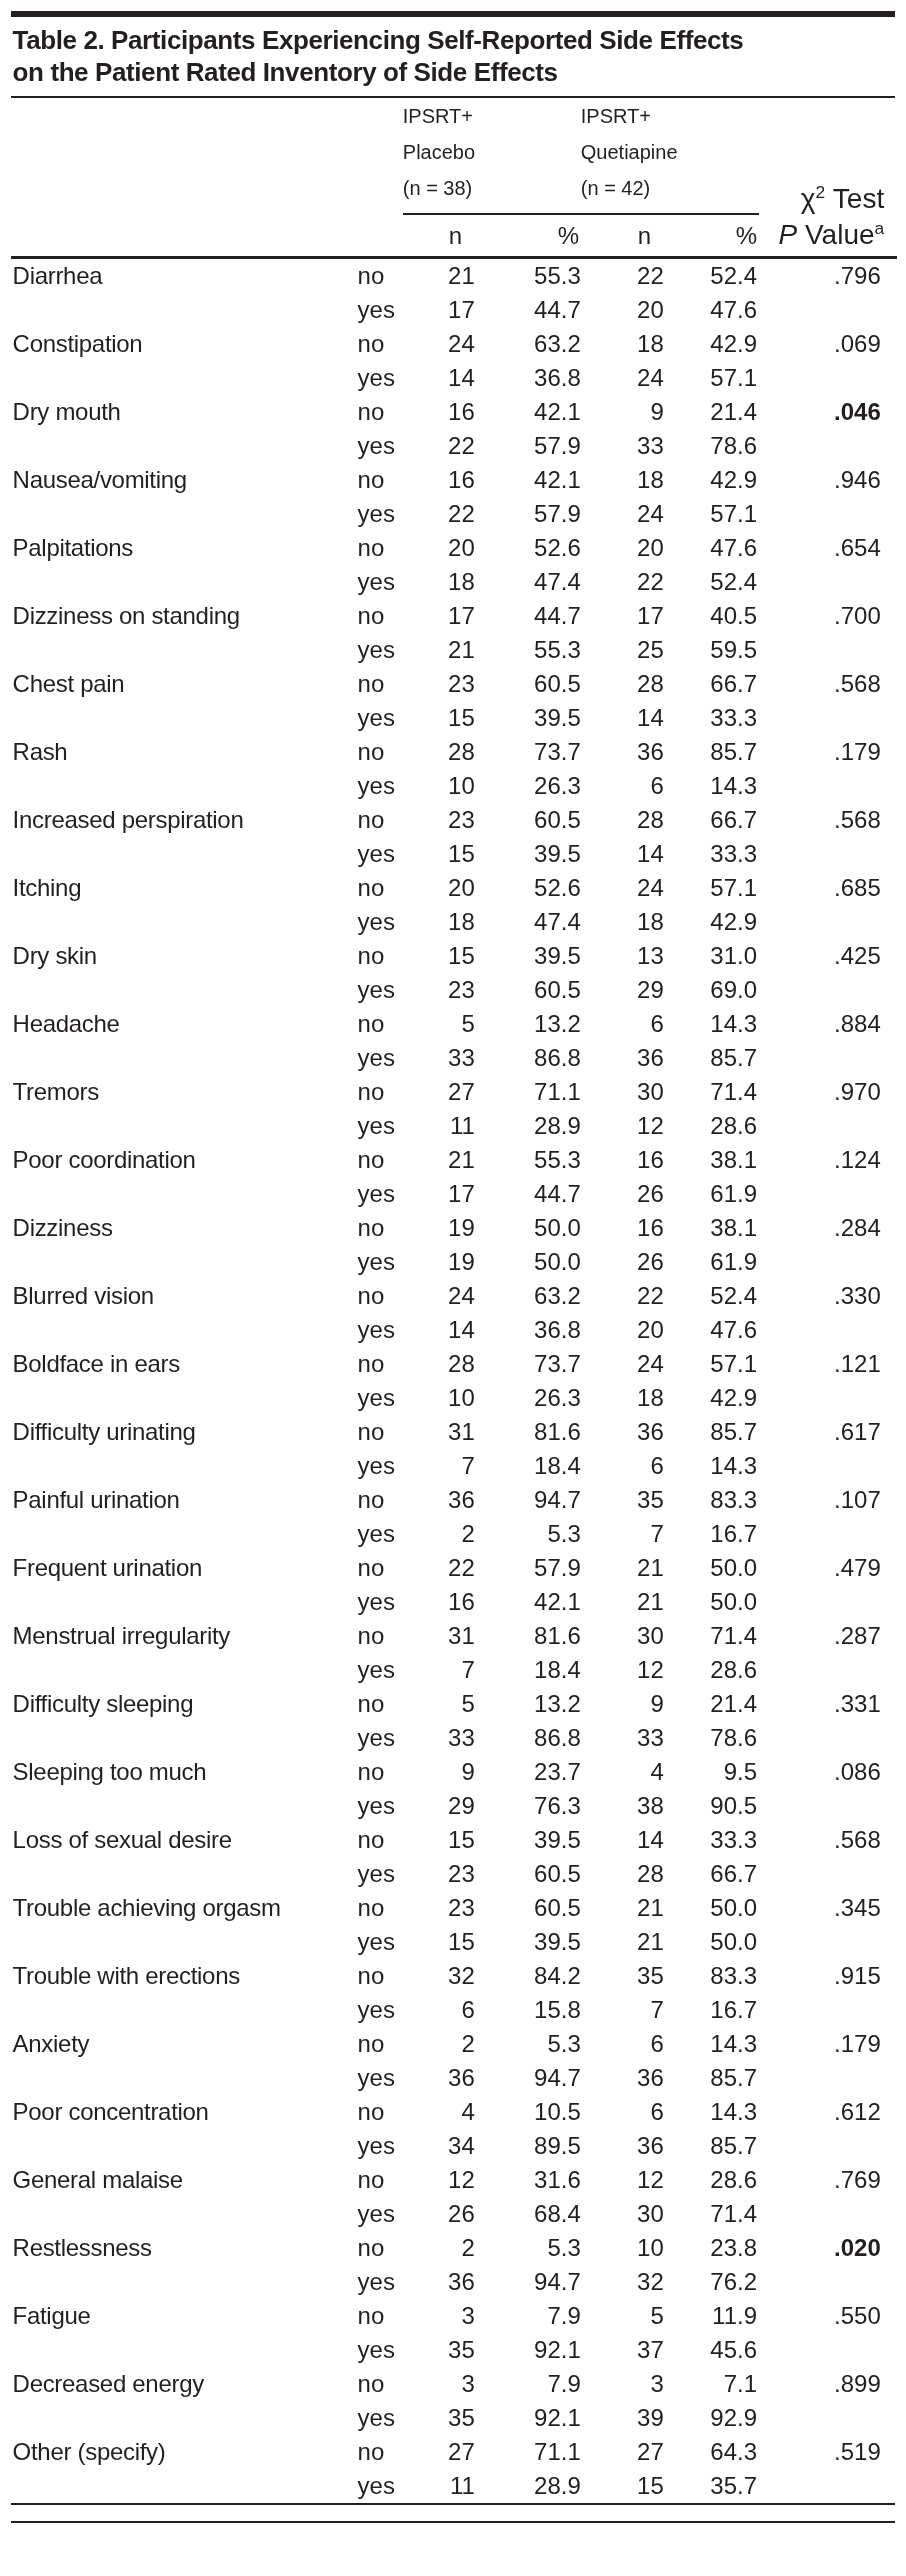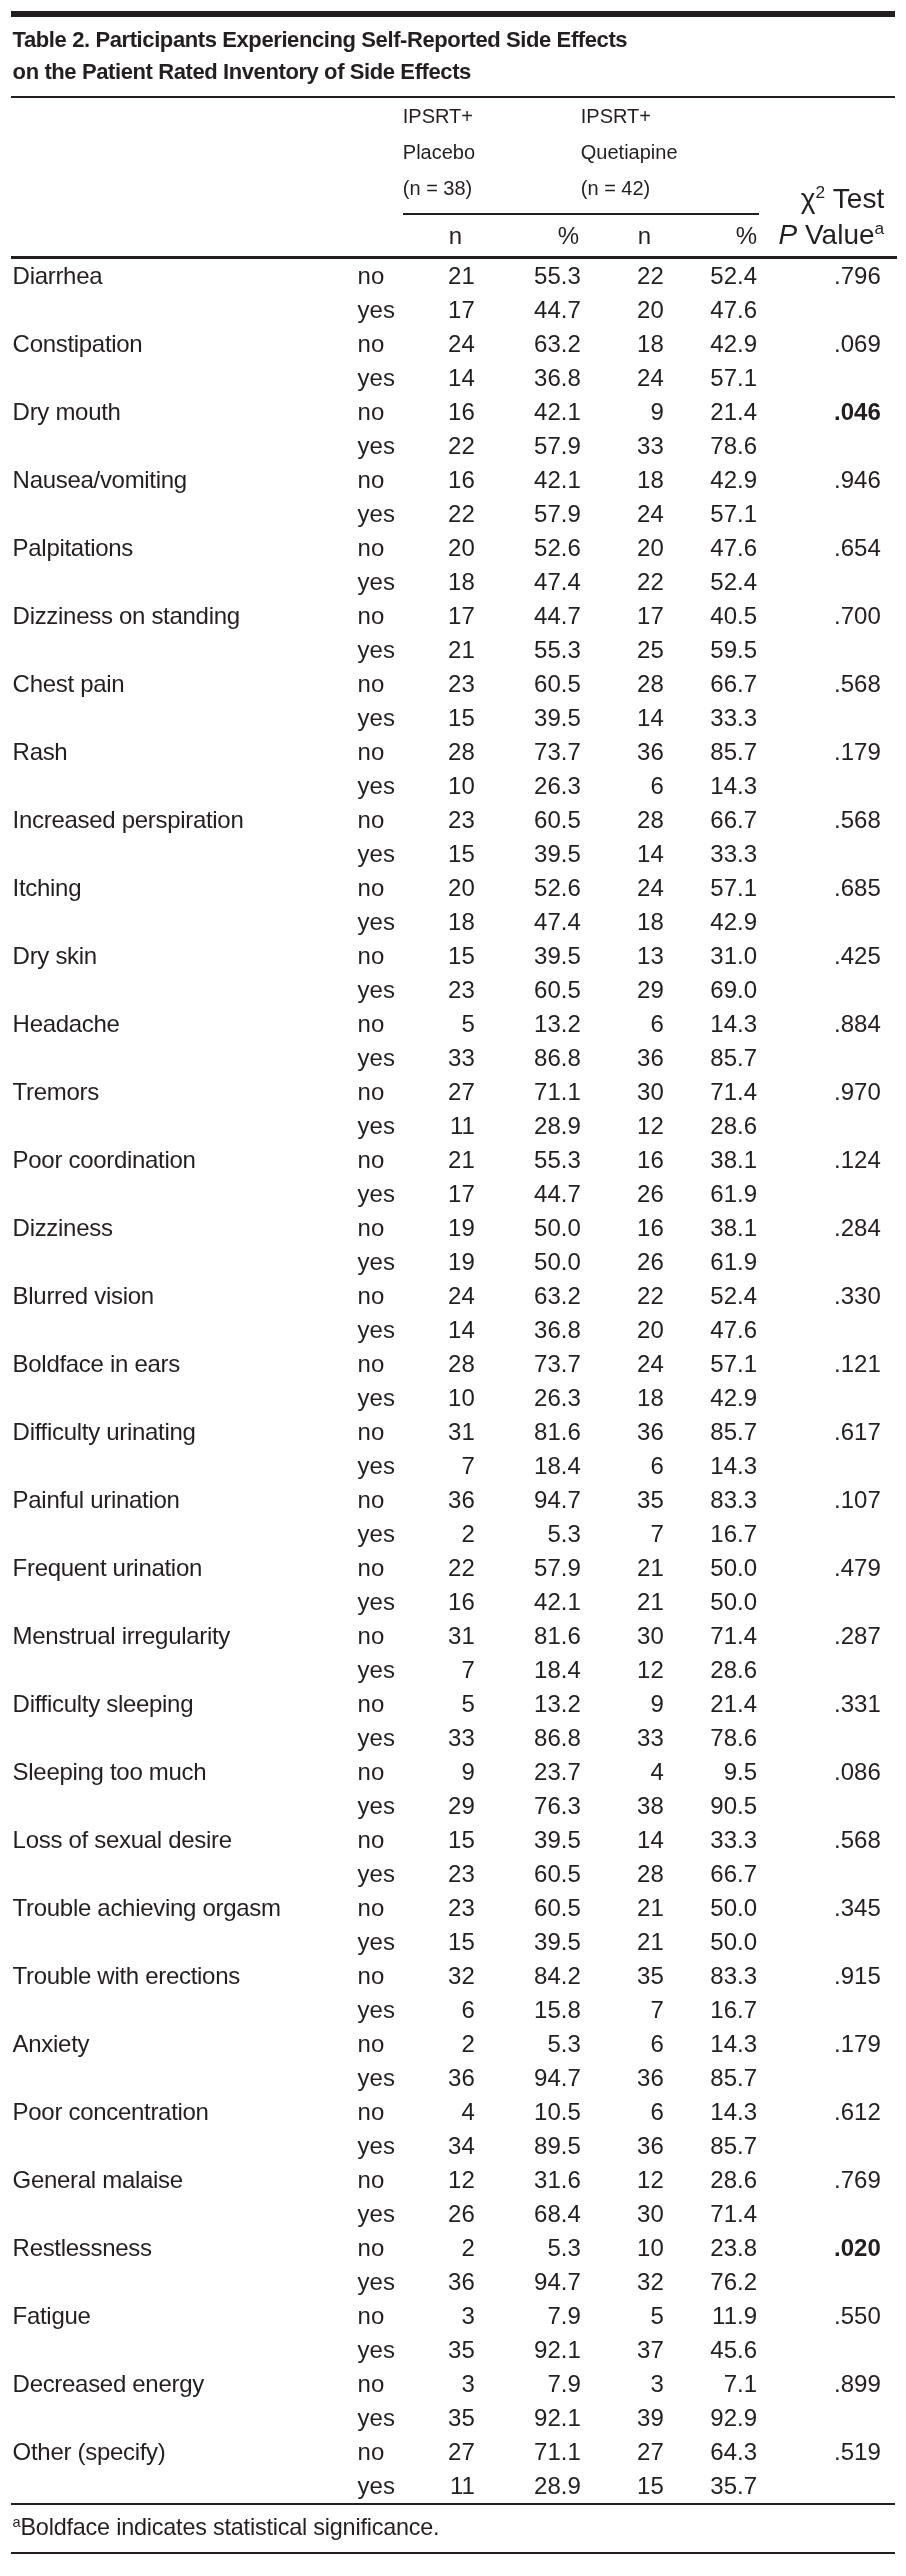--- a/index.html
+++ b/index.html
@@ -3,21 +3,21 @@
 <meta charset="utf-8">
 <style>
   html,body{margin:0;padding:0;}
   body{
     width:906px;height:2576px;background:#ffffff;overflow:hidden;
     font-family:"Liberation Sans","DejaVu Sans",sans-serif;color:#231f20;
     -webkit-font-smoothing:antialiased;
   }
   .wrap{padding:10.8px 10.8px 0 10.8px;}
   .topbar{height:6.3px;background:#231f20;}
-  .title{font-weight:bold;font-size:22px;line-height:32px;letter-spacing:-0.4px;margin:7.2px 0 8px 1.8px;}
+  .title{font-weight:bold;font-size:26px;line-height:32px;letter-spacing:-0.4px;margin:7.2px 0 8px 1.8px;}
   .rule{border:none;border-top:2.7px solid #231f20;margin:0;height:0;}
   table{border-collapse:collapse;width:885px;table-layout:fixed;}
   col.c-label{width:336px;} col.c-var{width:56px;} col.c-n1{width:72px;}
   col.c-p1{width:106px;} col.c-n2{width:83px;} col.c-p2{width:95px;} col.c-pv{width:138px;}
   th{font-weight:normal;padding:0;}
   td{padding:0;}
   .group-th{text-align:left;vertical-align:bottom;border-bottom:2.7px solid #231f20;padding-bottom:7.2px;font-size:20px;}
   .group-th div{line-height:36px;}
   .pv-th{text-align:right;vertical-align:bottom;padding-right:12.6px;font-size:28px;line-height:36px;
          border-bottom:3.6px solid #231f20;padding-bottom:3.6px;white-space:nowrap;}
@@ -680,18 +680,17 @@
           <td class="num">15</td>
           <td class="num p2-col">35.7</td>
           <td class="num pv-col"></td>
         </tr>
       </tbody>
   </table>
 
   <hr class="rule">
 
   <div class="footnotes">
-    <div><sup>a</sup><span>Boldface indicates statistical significance.</span></div>
   </div>
 
   <hr class="rule">
 </div>
 
 
 </body></html>

